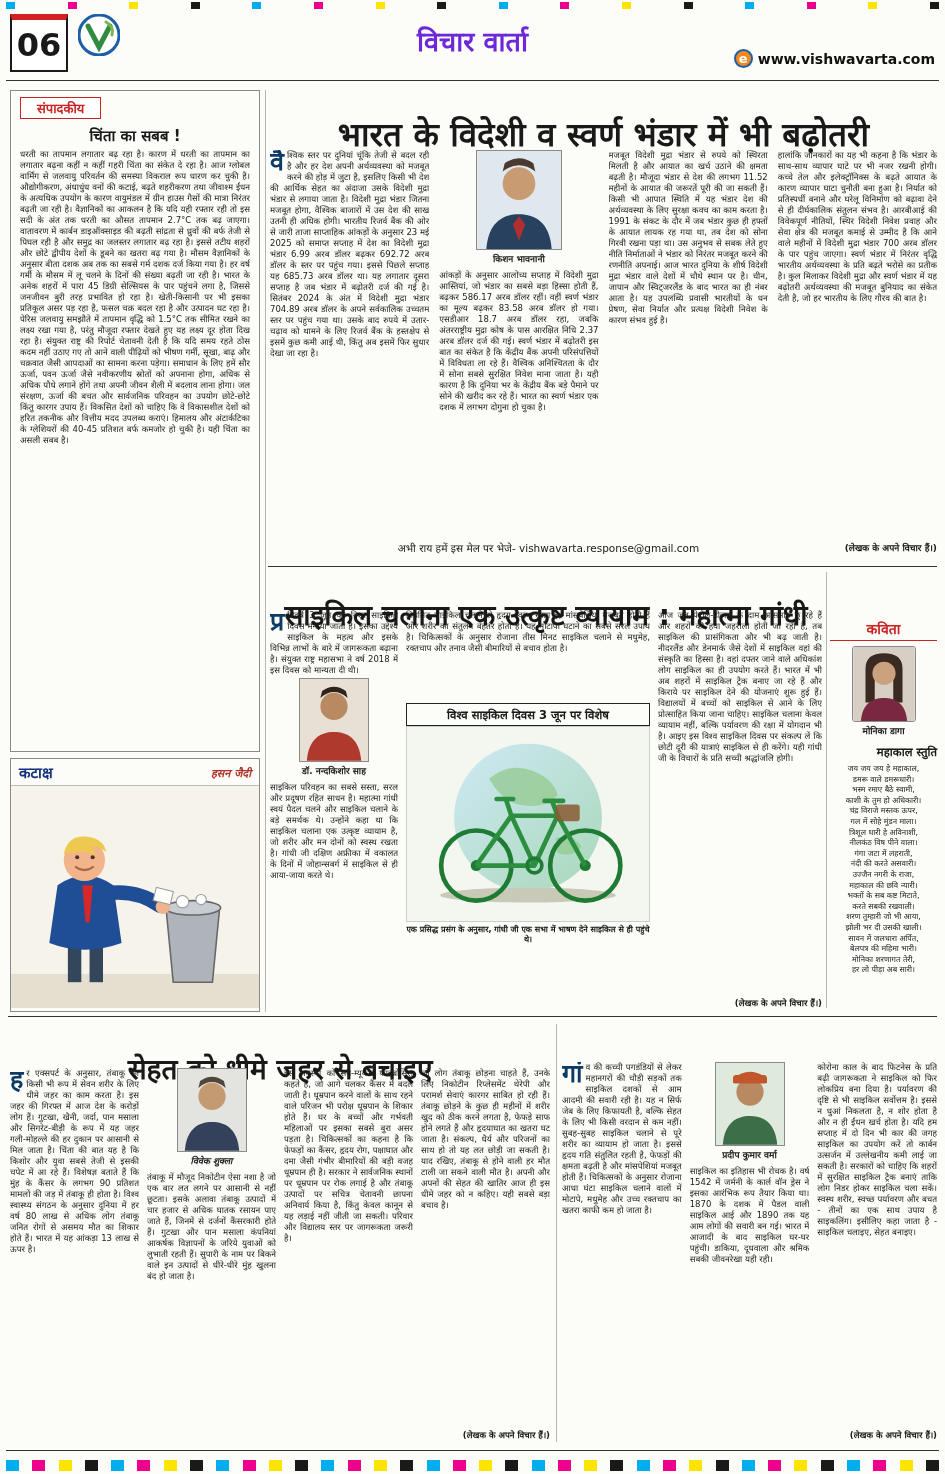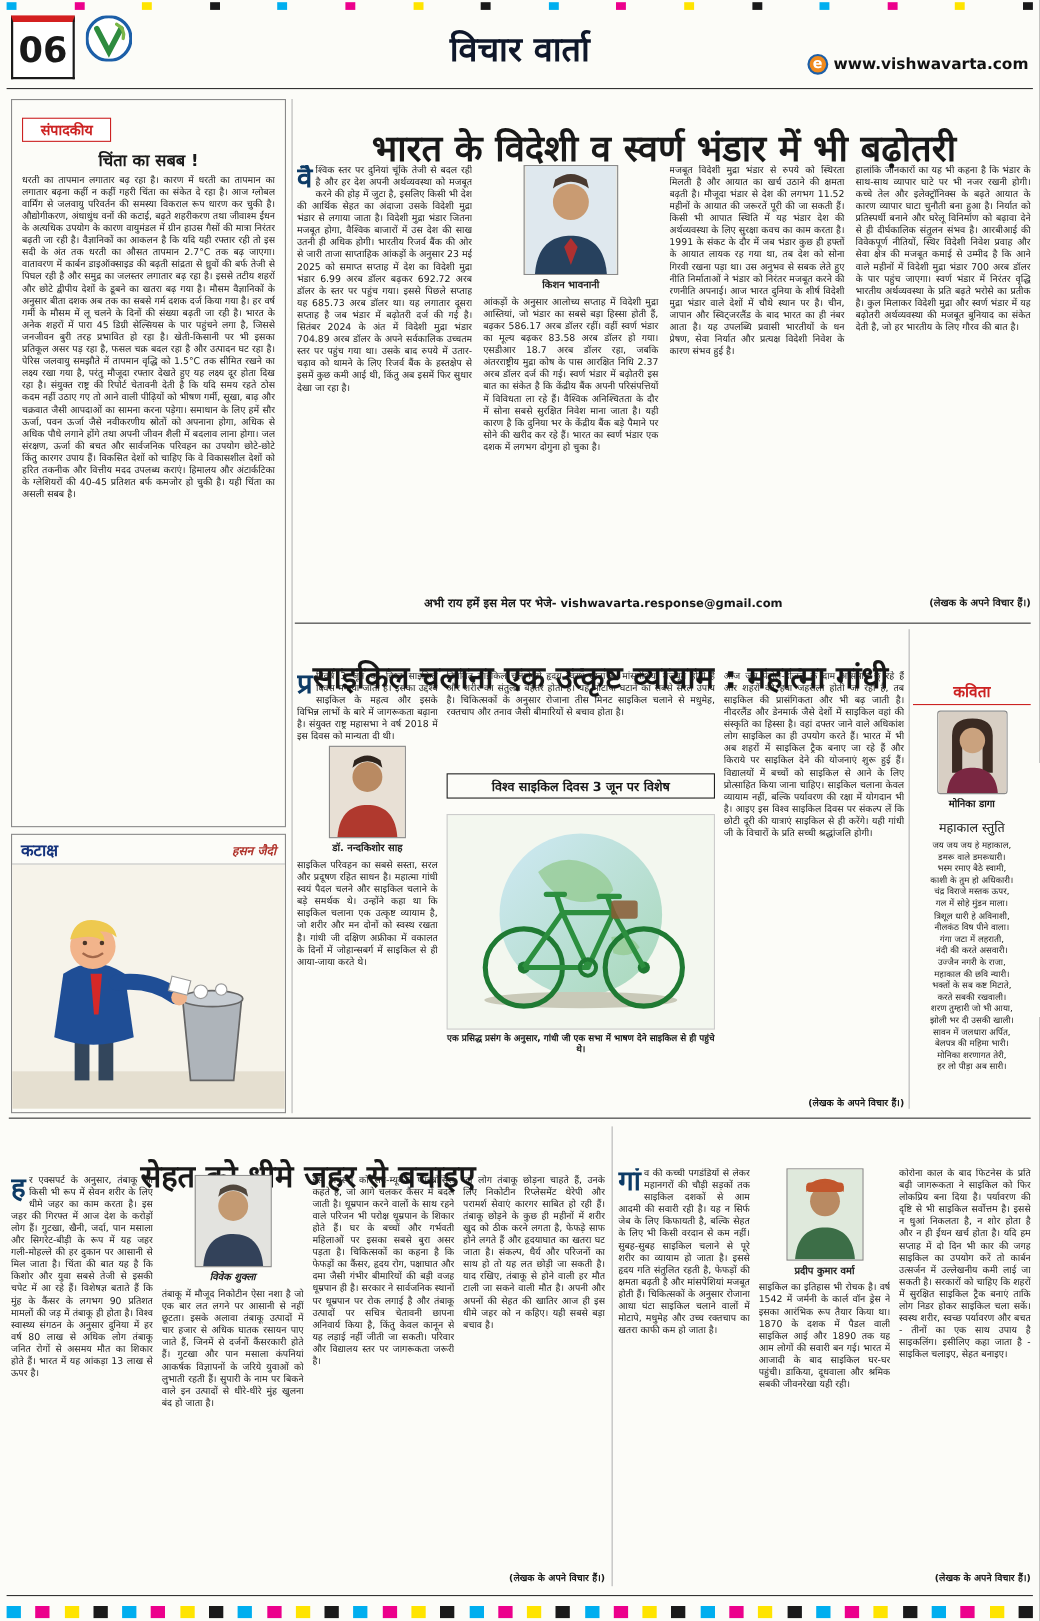--- a/index.html
+++ b/index.html
@@ -13,69 +13,69 @@
   .regbar.top span{width:9px;}
   .regbar.bottom span{width:13px;}
   
   .header{position:absolute;top:12px;left:10px;right:10px;height:64px;}
   .pagenum{position:absolute;left:0;top:2px;width:54px;height:50px;border:2px solid #1a1a1a;border-top:6px solid #d42020;
            display:flex;align-items:center;justify-content:center;font-size:32px;font-weight:bold;background:#fff;}
   .brand{position:absolute;left:68px;top:2px;display:flex;gap:7px;align-items:flex-start;}
   .brand .logo{width:42px;height:42px;}
   .masthead{font-size:29px;font-weight:bold;color:#0d5578;line-height:1.05;}
   .dateline{font-size:9.5px;color:#222;margin-top:3px;border-top:1px solid #999;padding-top:2px;}
-  .section-title{position:absolute;left:50%;transform:translateX(-50%);top:10px;font-size:31px;font-weight:bold;color:#0f172a;text-align:center;}
+  .section-title{position:absolute;left:50%;transform:translateX(-50%);top:10px;font-size:27px;font-weight:bold;color:#6d28d9;text-align:center;}
   .website{position:absolute;right:0;bottom:8px;display:flex;align-items:center;gap:5px;font-size:14px;font-weight:bold;color:#111;}
   .elogo{width:19px;height:19px;border-radius:50%;background:#f08a1d;color:#fff;display:flex;align-items:center;justify-content:center;
          font-size:13px;font-weight:bold;border:2px solid #1c5fa8;box-sizing:border-box;}
   .rule{position:absolute;border-top:1.5px solid #333;}
   .vrule{position:absolute;border-left:1px solid #b5b5b5;}
   
   .body-text{font-size:8.5px;line-height:11px;text-align:justify;margin:0;}
   .dropcap{float:left;font-size:25px;line-height:24px;font-weight:bold;padding:0 3px 0 0;color:#0d3b66;}
   .disc-abs{position:absolute;right:0;bottom:0;font-weight:bold;font-size:8.5px;background:#fcfcf8;padding-left:4px;}
   
-  .editorial-box{position:absolute;left:10px;top:90px;width:250px;height:662px;border:1px solid #8a8a8a;box-sizing:border-box;padding:16px 9px;}
+  .editorial-box{position:absolute;left:10px;top:90px;width:250px;height:662px;border:1px solid #8a8a8a;box-sizing:border-box;padding:6px 9px;}
   .edit-label{display:inline-block;border:1px solid #c22;color:#c22;font-weight:bold;font-size:13px;padding:1px 16px;background:#fff;}
   .edit-title{text-align:center;font-weight:bold;font-size:15px;margin:6px 0 4px;}
   .edit-body{height:576px;overflow:hidden;}
   .cartoon-box{position:absolute;left:10px;top:758px;width:250px;height:254px;border:1px solid #8a8a8a;box-sizing:border-box;}
   .cartoon-head{display:flex;justify-content:space-between;align-items:center;padding:3px 8px;border-bottom:1px solid #bbb;}
   .cartoon-label{font-size:15px;font-weight:bold;color:#15337c;}
   .cartoon-credit{font-size:11px;font-style:italic;color:#b0342c;font-weight:bold;}
   .cartoon-art{width:100%;height:222px;display:block;}
   
   .main-headline{position:absolute;left:270px;top:92px;width:667px;text-align:center;font-size:33px;font-weight:bold;line-height:1.25;}
   .main-cols{position:absolute;left:270px;top:150px;width:667px;height:388px;display:flex;gap:10px;}
   .main-cols .col{flex:1;overflow:hidden;position:relative;}
   .author-fig{margin:2px auto 5px;text-align:center;}
   .author-fig .ph{margin:0 auto;border:1px solid #8a8a8a;background:#e8e8e2;}
   .author-fig figcaption{font-size:9px;font-weight:bold;margin-top:2px;color:#222;}
   .ph-lg{width:84px;height:98px;}
   .ph-md{width:68px;height:82px;}
   .main-footer{position:absolute;left:270px;top:541px;width:667px;height:20px;}
-  .email-note{position:absolute;left:0;right:110px;text-align:center;font-size:10.5px;font-weight:bold;}
+  .email-note{position:absolute;left:0;right:110px;text-align:center;font-size:10.5px;font-weight:normal;}
   .main-disc{position:absolute;right:0;top:0;font-size:9px;font-weight:bold;}
   
   .cycle-headline{position:absolute;left:270px;top:572px;width:552px;text-align:center;font-size:28px;font-weight:bold;}
   .cycle-content{position:absolute;left:270px;top:610px;width:552px;height:398px;display:flex;gap:8px;}
   .cy-col1{width:128px;overflow:hidden;}
   .cy-center{width:244px;display:flex;flex-direction:column;}
   .cy-midtop{height:88px;overflow:hidden;}
-  .special-box{border:1.5px solid #222;font-weight:bold;text-align:center;font-size:11.5px;padding:3px 12px;margin:5px 0 14px;}
+  .special-box{border:1.5px solid #222;font-weight:bold;text-align:center;font-size:11.5px;padding:3px 12px;margin:5px 0 0;}
   .bike-art{width:100%;height:196px;display:block;background:#f3f7ef;border:1px solid #ccc;box-sizing:border-box;}
   .bike-caption{font-size:8px;font-weight:bold;text-align:center;margin-top:3px;line-height:10px;}
   .cy-col3{width:164px;overflow:hidden;position:relative;}
   
   .poem-box{position:absolute;left:830px;top:572px;width:107px;height:436px;margin-top:47px;}
   .poem-label{text-align:center;font-size:14px;font-weight:bold;color:#c22;border-bottom:1px solid #c22;padding-bottom:2px;margin-bottom:5px;}
   .poem-fig{text-align:center;}
   .poem-fig .ph{width:62px;height:74px;margin:0 auto;border:1px solid #8a8a8a;border-radius:3px;}
   .poem-poet{font-size:9px;font-weight:bold;text-align:center;margin-top:2px;}
-  .poem-title{font-size:11.5px;font-weight:normal;text-align:center;margin:7px 0 5px;}
+  .poem-title{font-size:11.5px;font-weight:bold;text-align:right;margin:7px 0 5px;}
   .poem-text{font-size:7.8px;line-height:10.6px;text-align:center;white-space:pre-line;height:232px;overflow:hidden;margin:0;}
   
   .health-headline{position:absolute;left:10px;top:1026px;width:540px;text-align:center;font-size:28px;font-weight:bold;}
   .health-cols{position:absolute;left:10px;top:1068px;width:540px;height:372px;display:flex;gap:8px;}
   .health-cols .col{flex:1;overflow:hidden;position:relative;}
   .cycling-headline{position:absolute;left:562px;top:1030px;width:375px;text-align:center;font-size:20px;font-weight:bold;}
   .cycling-cols{position:absolute;left:562px;top:1062px;width:375px;height:378px;display:flex;gap:8px;}
   .cycling-cols .col{flex:1;overflow:hidden;position:relative;}
 </style>
 </head>

